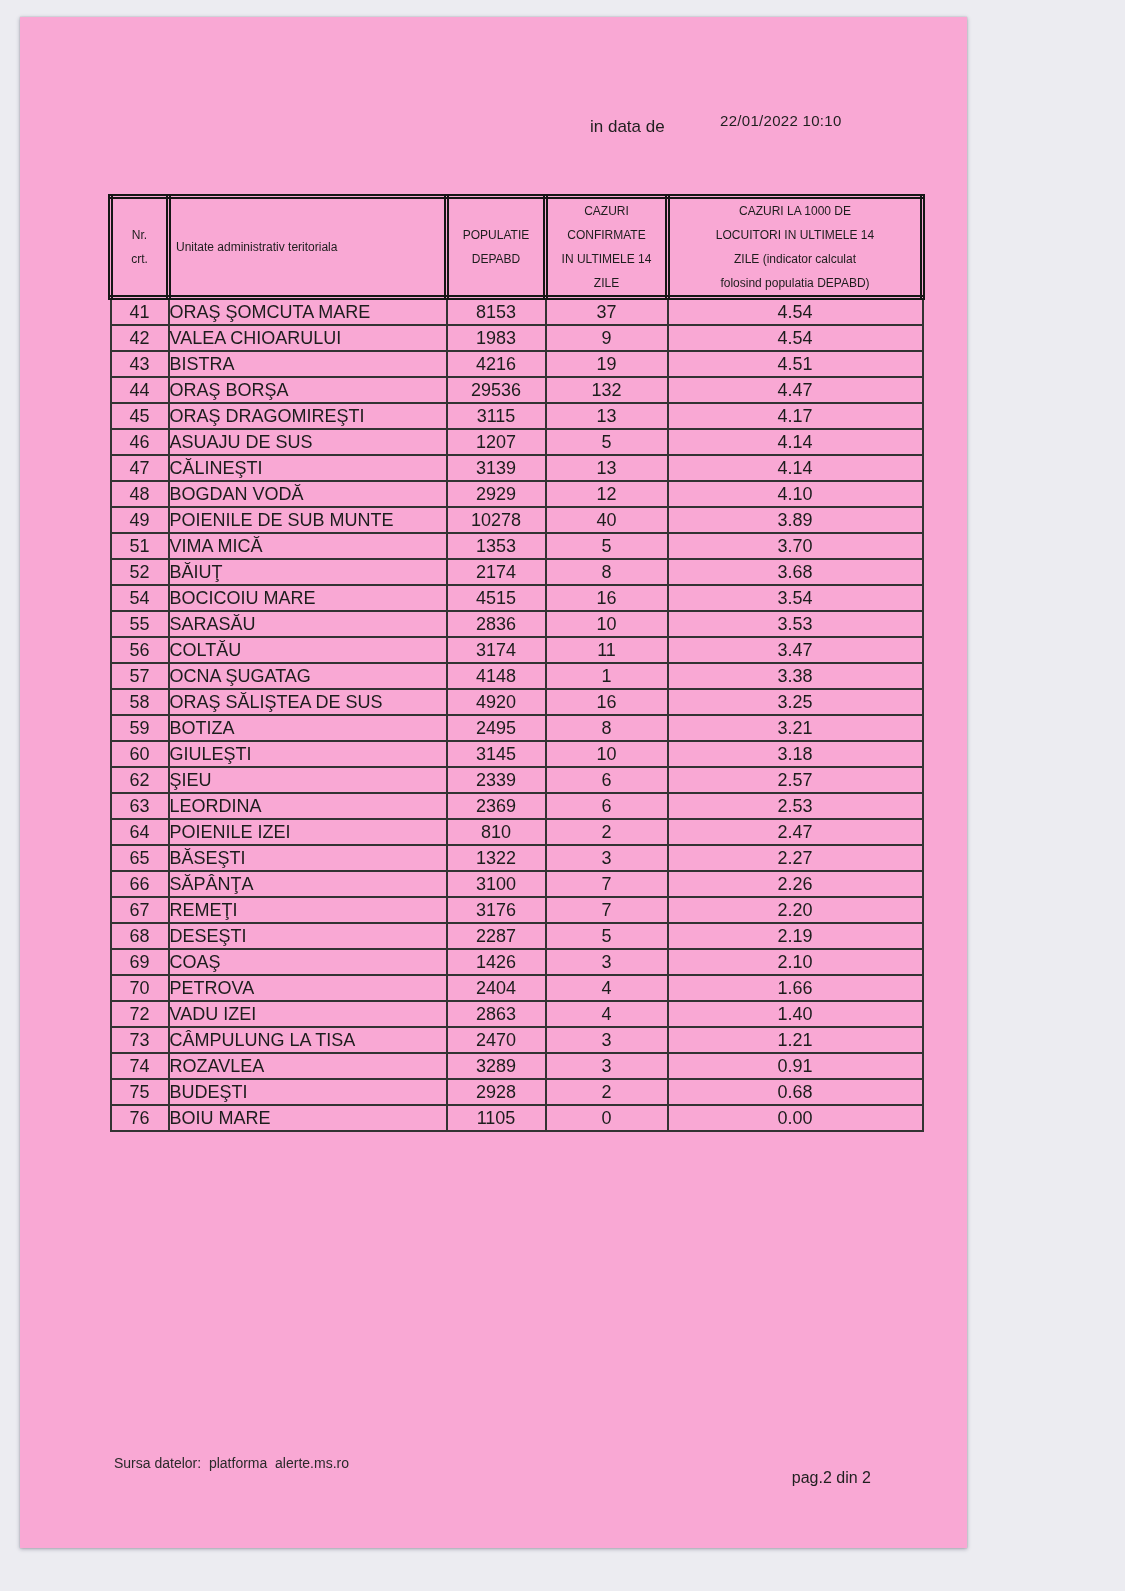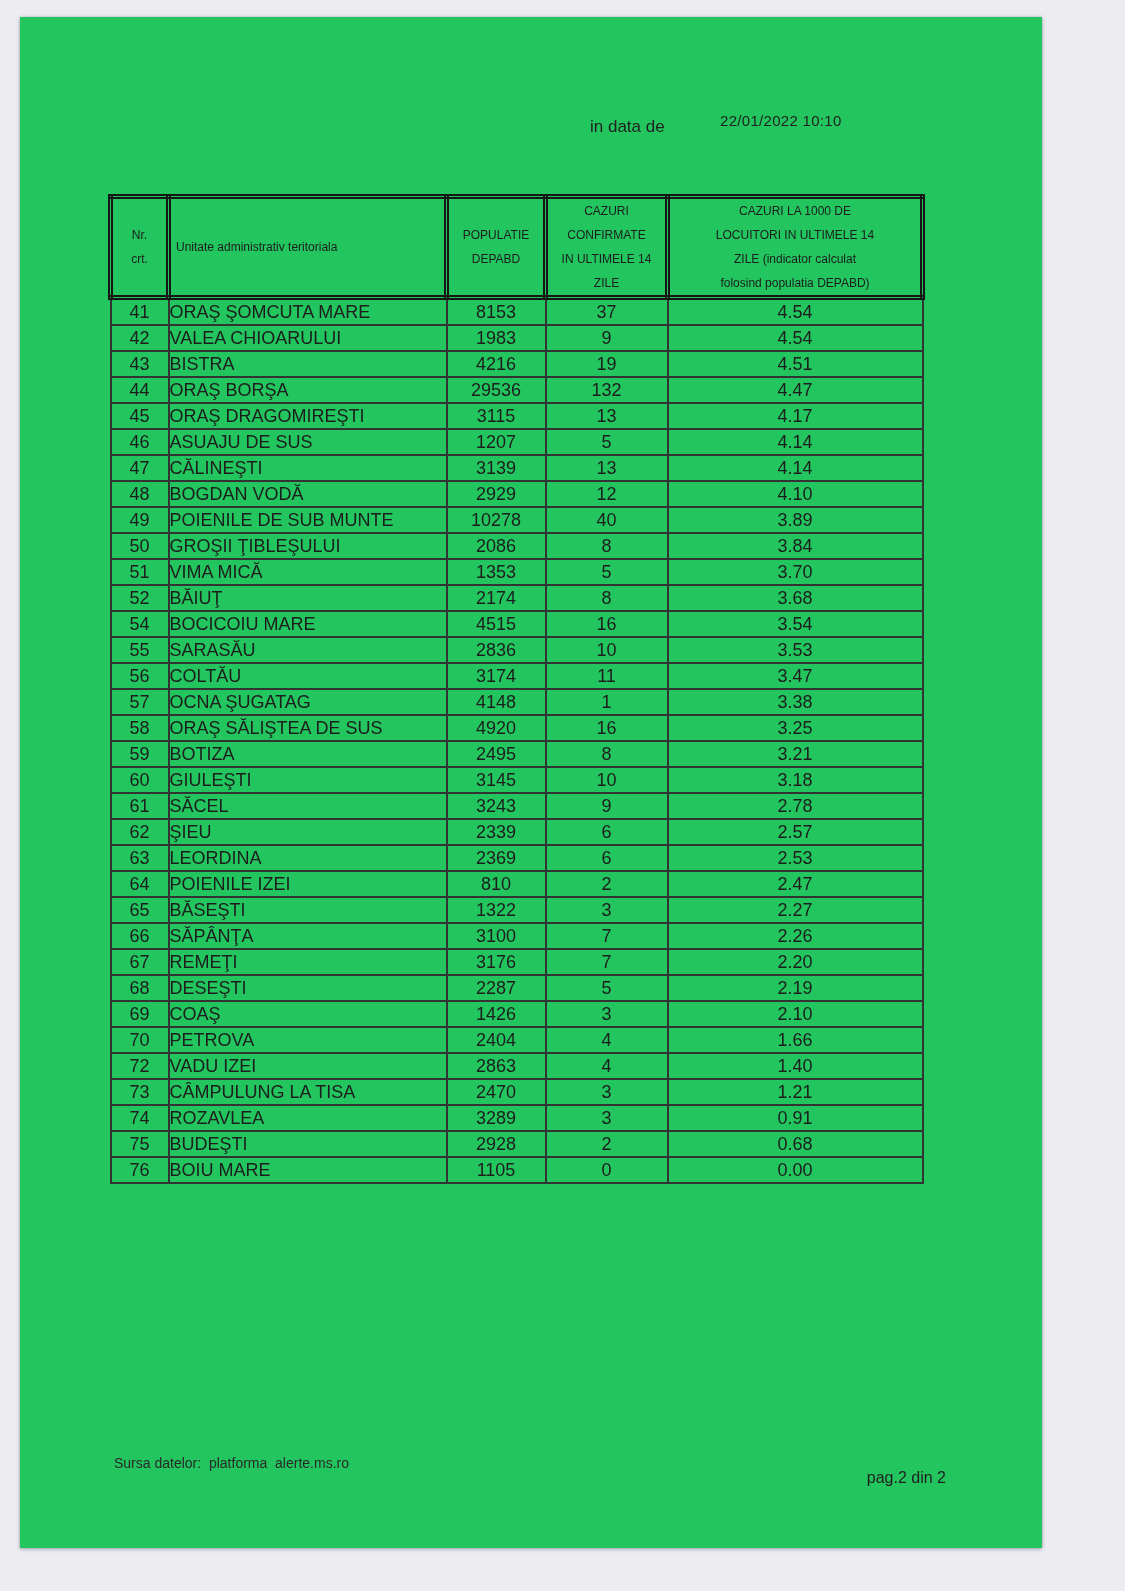--- a/index.html
+++ b/index.html
@@ -7,22 +7,22 @@
     width:1125px; height:1591px;
     position:relative;
     background:#ececf1;
     overflow:hidden;
     font-family:"Liberation Sans","DejaVu Sans",sans-serif;
     color:#222;
   }
   .page {
     position:absolute;
     left:20px; top:17px;
-    width:1022px; height:1531px;
-    background:#22c55e;
+    width:947px; height:1531px;
+    background:#f9a8d4;
     box-shadow:0 1px 4px rgba(70,70,95,.45), 0 0 1px rgba(70,70,95,.35);
   }
   .date-label {
     position:absolute; left:570px; top:100px;
     font-size:17px; color:#1f1f1f;
   }
   .date-value {
     position:absolute; left:700px; top:95px;
     font-size:15px; color:#1f1f1f; letter-spacing:.3px;
   }
@@ -157,27 +157,20 @@
           <td class="c-rate">4.10</td>
         </tr>
         <tr>
           <td class="c-nr">49</td>
           <td class="c-name">POIENILE DE SUB MUNTE</td>
           <td class="c-population">10278</td>
           <td class="c-cases">40</td>
           <td class="c-rate">3.89</td>
         </tr>
         <tr>
-          <td class="c-nr">50</td>
-          <td class="c-name">GROŞII ŢIBLEŞULUI</td>
-          <td class="c-population">2086</td>
-          <td class="c-cases">8</td>
-          <td class="c-rate">3.84</td>
-        </tr>
-        <tr>
           <td class="c-nr">51</td>
           <td class="c-name">VIMA MICĂ</td>
           <td class="c-population">1353</td>
           <td class="c-cases">5</td>
           <td class="c-rate">3.70</td>
         </tr>
         <tr>
           <td class="c-nr">52</td>
           <td class="c-name">BĂIUŢ</td>
           <td class="c-population">2174</td>
@@ -227,27 +220,20 @@
           <td class="c-rate">3.21</td>
         </tr>
         <tr>
           <td class="c-nr">60</td>
           <td class="c-name">GIULEŞTI</td>
           <td class="c-population">3145</td>
           <td class="c-cases">10</td>
           <td class="c-rate">3.18</td>
         </tr>
         <tr>
-          <td class="c-nr">61</td>
-          <td class="c-name">SĂCEL</td>
-          <td class="c-population">3243</td>
-          <td class="c-cases">9</td>
-          <td class="c-rate">2.78</td>
-        </tr>
-        <tr>
           <td class="c-nr">62</td>
           <td class="c-name">ŞIEU</td>
           <td class="c-population">2339</td>
           <td class="c-cases">6</td>
           <td class="c-rate">2.57</td>
         </tr>
         <tr>
           <td class="c-nr">63</td>
           <td class="c-name">LEORDINA</td>
           <td class="c-population">2369</td>

